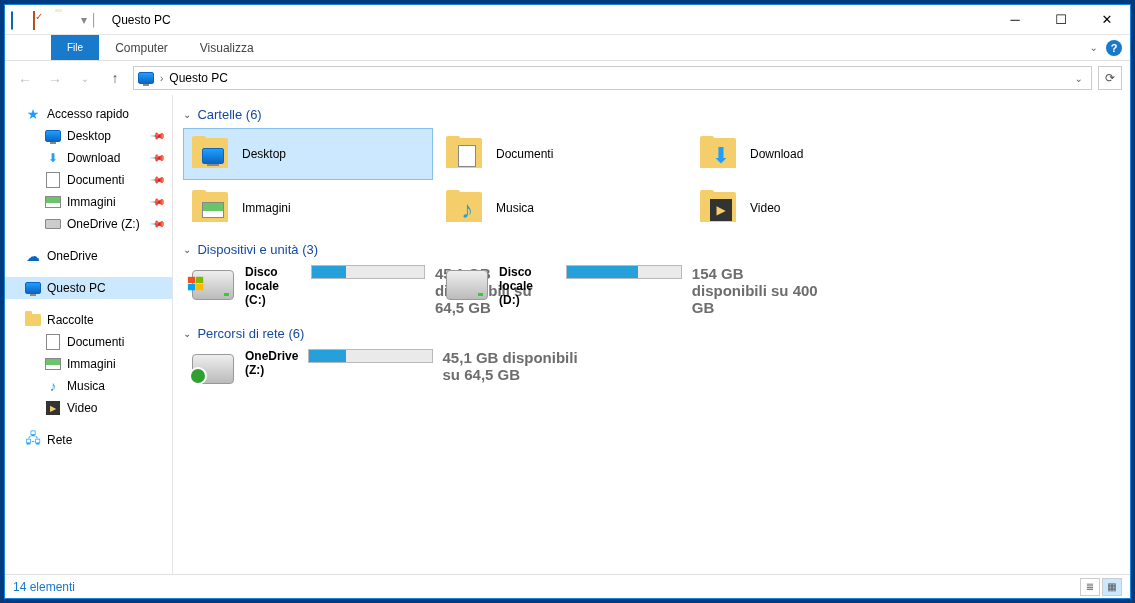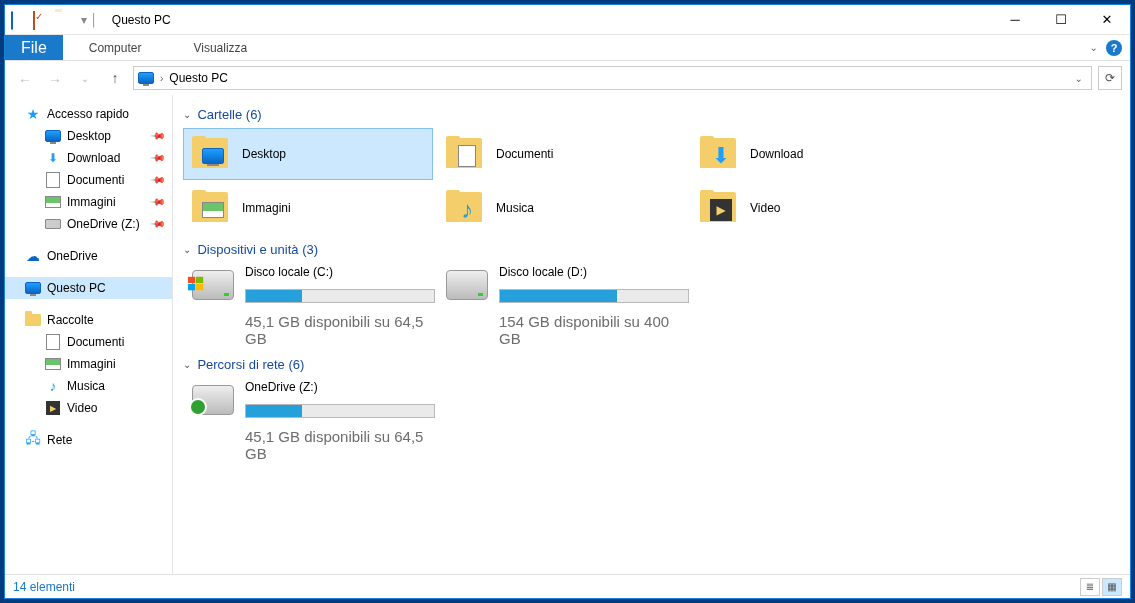--- a/index.html
+++ b/index.html
@@ -10,22 +10,22 @@
 .titlebar { height: 30px; display: flex; align-items: center; background: #fff; border-bottom: 1px solid #e5e5e5; }
 .titlebar-left { display: flex; align-items: center; gap: 6px; padding-left: 6px; }
 .titlebar-title { font-size: 12px; margin-left: 4px; }
 .titlebar-sep { color: #888; margin: 0 4px; font-size: 12px; }
 .titlebar-controls { margin-left: auto; display: flex; }
 .titlebar-btn { width: 46px; height: 30px; display: flex; align-items: center; justify-content: center; font-size: 13px; cursor: default; }
 .qa-icon { width: 16px; height: 16px; }
 
 
 .ribbon { height: 26px; display: flex; align-items: stretch; border-bottom: 1px solid #e1e1e1; background: #fff; }
-.ribbon-file { background: #1979ca; color: #fff; padding: 0 16px; font-size: 16px; display: flex; align-items: center; }
-.ribbon-tab { padding: 0 26px; font-size: 12px; color: #444; display: flex; align-items: center; }
+.ribbon-file { background: #1979ca; color: #fff; padding: 0 16px; font-size: 10px; display: flex; align-items: center; margin-left: 46px; }
+.ribbon-tab { padding: 0 16px; font-size: 12px; color: #444; display: flex; align-items: center; }
 .ribbon-right { margin-left: auto; display: flex; align-items: center; padding-right: 8px; gap: 8px; }
 .chev-down { color: #666; font-size: 10px; }
 .help-icon { width: 16px; height: 16px; border-radius: 50%; background: #1979ca; color: #fff; display: flex; align-items: center; justify-content: center; font-size: 11px; font-weight: bold; }
 
 
 .navbar { height: 34px; display: flex; align-items: center; gap: 6px; padding: 4px 8px; background: #fff; }
 .nav-arrow { width: 24px; height: 24px; display: flex; align-items: center; justify-content: center; color: #555; font-size: 14px; }
 .nav-arrow.disabled { color: #bbb; }
 .addressbar { flex: 1; height: 24px; border: 1px solid #ccc; display: flex; align-items: center; padding: 0 4px; font-size: 12px; gap: 6px; }
 .addressbar .crumb-sep { color: #666; font-size: 10px; }
@@ -55,21 +55,21 @@
 .folder-tile.selected { border: 1px solid #83c0ef; background: #cce8ff; }
 .folder-icon { width: 40px; height: 36px; position: relative; }
 .folder-icon .back { position: absolute; left: 0; top: 2px; width: 36px; height: 30px; background: #f3ce6a; border-radius: 2px 2px 0 0; }
 .folder-icon .tab { position: absolute; left: 0; top: 0; width: 14px; height: 6px; background: #f3ce6a; border-radius: 2px 2px 0 0; }
 .folder-icon .overlay { position: absolute; left: 10px; top: 10px; width: 22px; height: 20px; display:flex; align-items:center; justify-content:center; }
 .folder-label { font-size: 12px; color: #000; }
 
 .drive-grid { display: flex; flex-wrap: wrap; gap: 8px 4px; }
 .drive-tile { width: 250px; display: flex; gap: 10px; padding: 2px 8px; }
 .drive-icon { width: 44px; height: 40px; display: flex; align-items: center; justify-content: center; flex-shrink: 0; }
-.drive-info { flex: 1; display: flex; flex-direction: column; gap: 10px; }
+.drive-info { flex: 1; display: flex; flex-direction: row; gap: 10px; font-weight: bold; }
 .drive-name { font-size: 12px; color: #000; }
 .drive-bar { width: 190px; height: 14px; border: 1px solid #b9b9b9; background: #eaeaea; position: relative; }
 .drive-bar-fill { position: absolute; left: 0; top: 0; bottom: 0; background: #26a0da; }
 .drive-text { font-size: 15px; color: #6d6d6d; }
 
 
 .statusbar { height: 24px; border-top: 1px solid #e1e1e1; display: flex; align-items: center; padding: 0 8px; font-size: 12px; color: #1979ca; background: #fff; }
 .statusbar .view-btns { margin-left: auto; display: flex; gap: 2px; }
 .view-btn { width: 20px; height: 18px; border: 1px solid #ccc; display: flex; align-items: center; justify-content: center; font-size: 10px; color: #555; }
 

